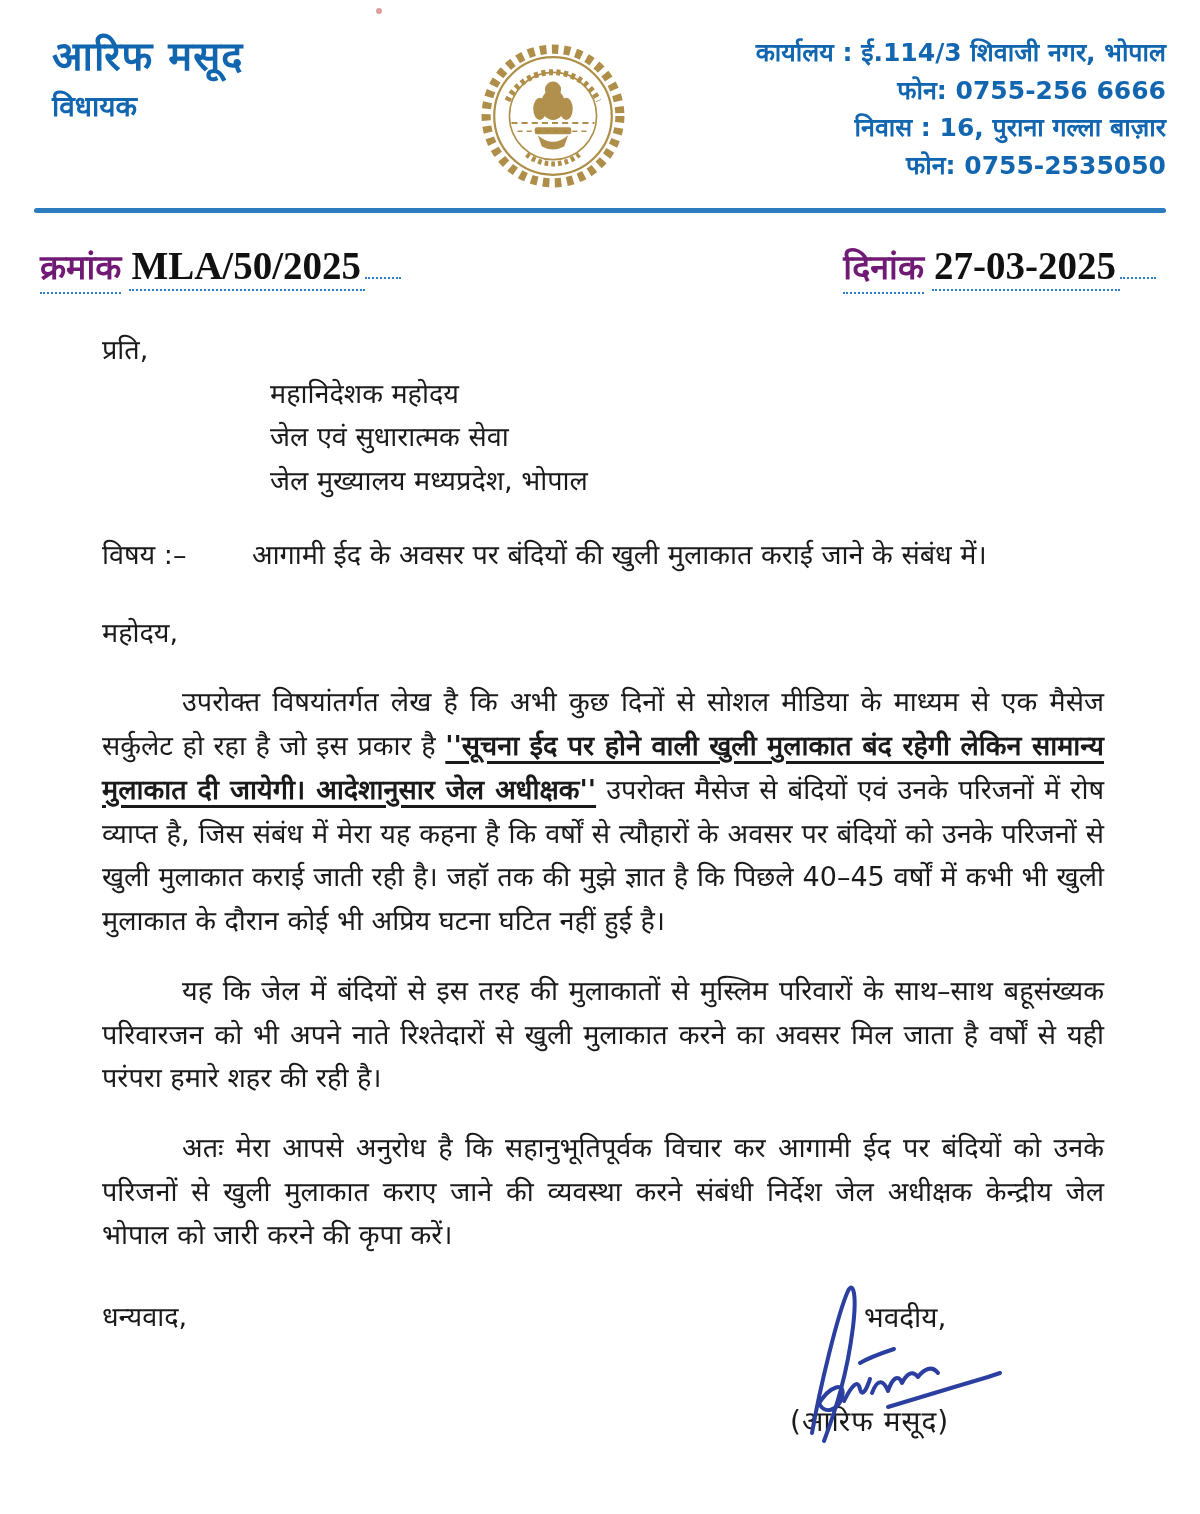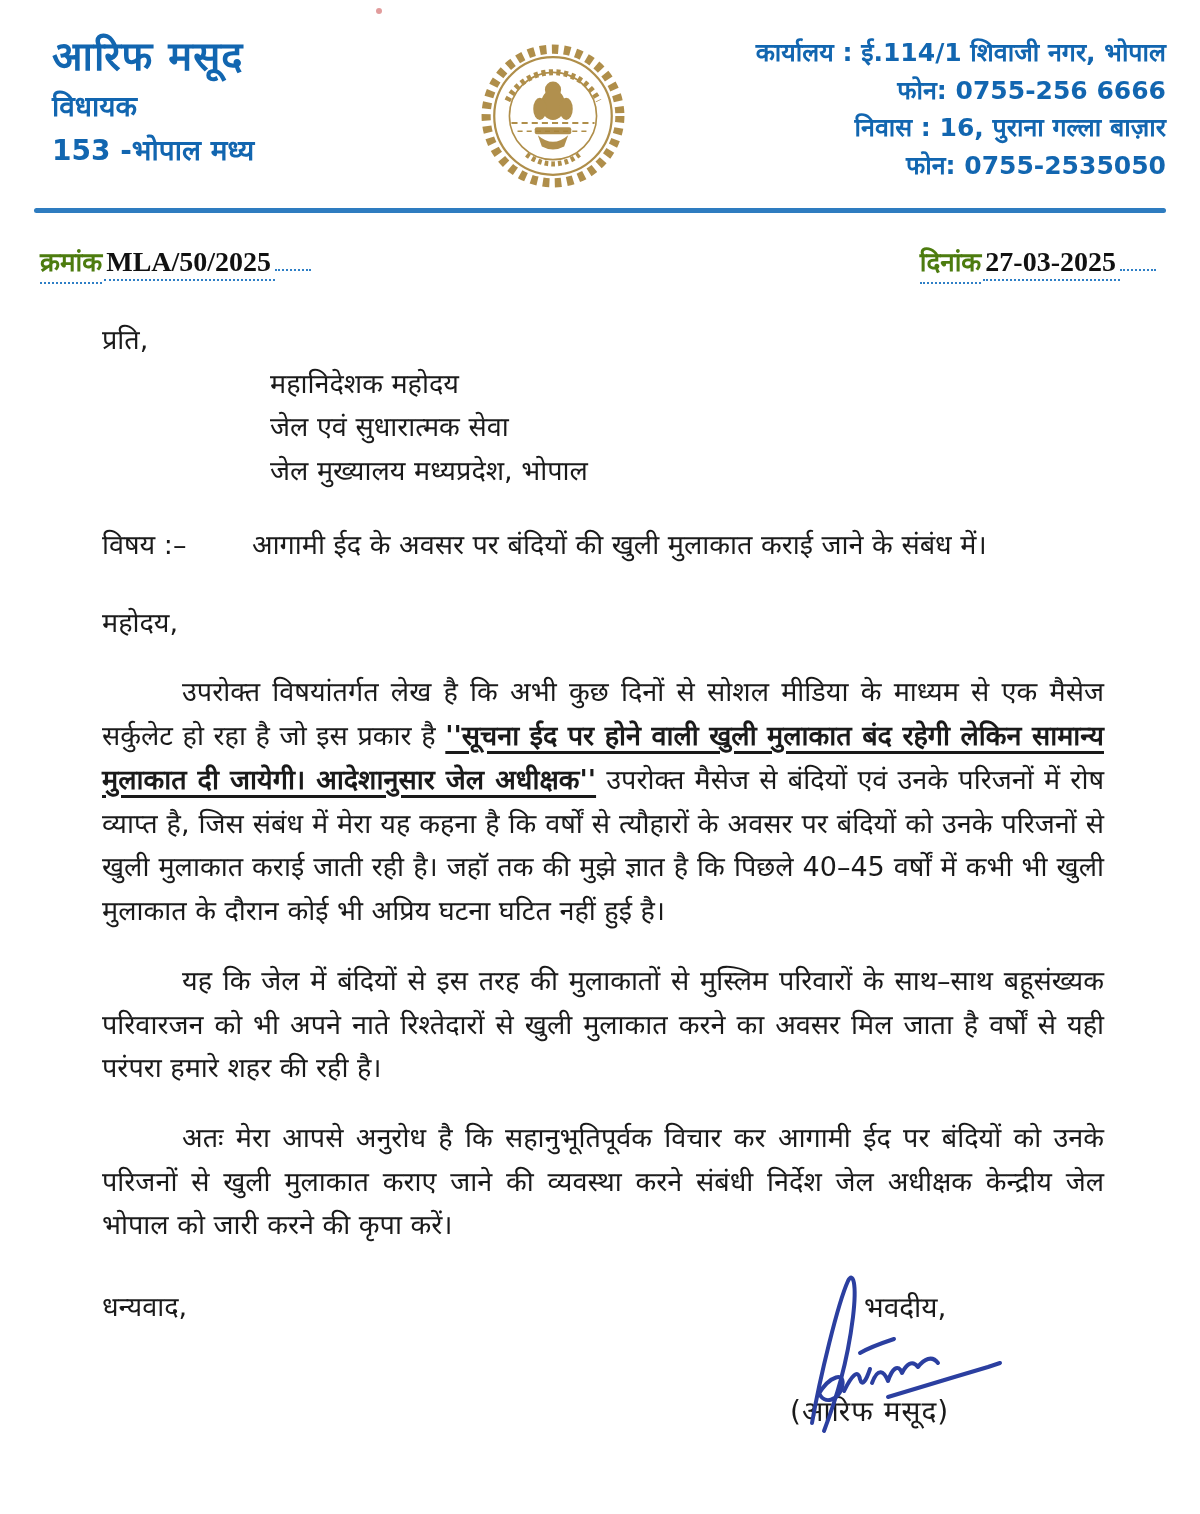--- a/index.html
+++ b/index.html
@@ -14,23 +14,23 @@
   .h-left{width:320px;color:#1266b0;}
   .h-name{font-size:40px;font-weight:bold;letter-spacing:1px;line-height:1.1;}
   .h-title{font-size:28px;font-weight:bold;margin-top:8px;}
   .h-const{font-size:28px;font-weight:bold;margin-top:6px;}
   .h-center{flex:1;display:flex;justify-content:center;align-items:flex-start;padding-top:6px;}
   .h-right{width:432px;text-align:right;color:#1266b0;font-size:25px;font-weight:bold;line-height:1.5;}
   .rule{height:5px;background:#2e7cc0;margin:16px 34px 0 34px;border-radius:3px;}
   
   .ref-row{display:flex;justify-content:space-between;align-items:baseline;padding:30px 44px 0 40px;}
   .ref-group{display:flex;align-items:baseline;}
-  .ref-label{color:#4d7c0f;font-size:26px;font-weight:bold;border-bottom:2px dotted #2e7fc6;padding-bottom:3px;text-align:center;}
-  .ref-value{font-family:"Liberation Serif", serif;font-weight:bold;font-size:28px;color:#111;
-    border-bottom:2px dotted #2e7fc6;padding:0 4px 1px 2px;margin-left:2px;}
+  .ref-label{color:#701a75;font-size:34px;font-weight:bold;border-bottom:2px dotted #2e7fc6;padding-bottom:3px;text-align:center;}
+  .ref-value{font-family:"Liberation Serif", serif;font-weight:bold;font-size:39px;color:#111;
+    border-bottom:2px dotted #2e7fc6;padding:0 4px 1px 2px;margin-left:8px;}
   .ref-tail{display:inline-block;width:36px;border-bottom:2px dotted #2e7fc6;height:20px;}
   
   .letter{padding:34px 96px 0 102px;font-size:27px;line-height:1.62;text-align:justify;}
   .to-label{margin:0;}
   .addressee{margin-left:168px;}
   .subject-row{display:flex;margin-top:30px;}
   .subject-label{flex:0 0 150px;}
   .subject-text{flex:1;}
   .greeting{margin-top:34px;}
   .para{margin:26px 0 0 0;text-indent:80px;}
@@ -47,21 +47,20 @@
 </style>
 </head>
 <body>
 
 <div class="artifact-dot"></div>
 
 <div class="header">
   <div class="h-left">
     <div class="h-name">आरिफ मसूद</div>
     <div class="h-title">विधायक</div>
-    <div class="h-const">153 -भोपाल मध्य</div>
   </div>
 
   <div class="h-center">
 
     <svg class="seal-svg" width="152" height="152" viewBox="0 0 150 150" aria-hidden="true">
       <g stroke="#a9853b" fill="none" opacity="0.92">
         <circle cx="75" cy="75" r="66" stroke-width="9" stroke-dasharray="6.5 5.4"></circle>
         <circle cx="75" cy="75" r="58" stroke-width="2.2"></circle>
         <circle cx="75" cy="75" r="43" stroke-width="1.6"></circle>
 
@@ -77,21 +76,21 @@
         <ellipse cx="75" cy="64" rx="12" ry="15"></ellipse>
         <ellipse cx="62" cy="68" rx="6.5" ry="11"></ellipse>
         <ellipse cx="88" cy="68" rx="6.5" ry="11"></ellipse>
         <rect x="57" y="86" width="36" height="7" rx="2"></rect>
         <path d="M 60,94 q 15,13 30,0 l -4,11 q -11,6 -22,0 z"></path>
       </g>
     </svg>
   </div>
 
   <div class="h-right">
-    <div>कार्यालय : ई.114/1 शिवाजी नगर, भोपाल</div>
+    <div>कार्यालय : ई.114/3 शिवाजी नगर, भोपाल</div>
     <div>फोन: 0755-256 6666</div>
     <div>निवास : 16, पुराना गल्ला बाज़ार</div>
     <div>फोन: 0755-2535050</div>
   </div>
 </div>
 
 <div class="rule"></div>
 
 <div class="ref-row">
   <div class="ref-group">

